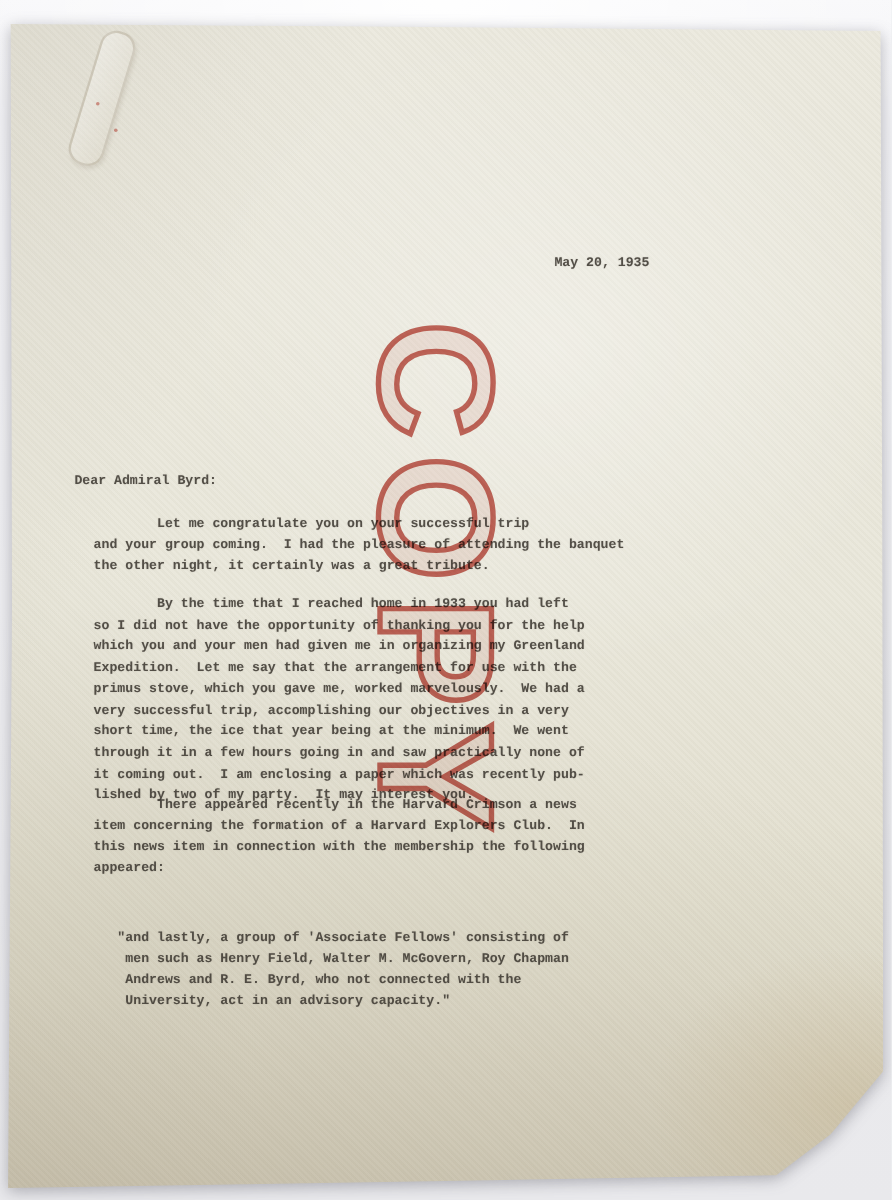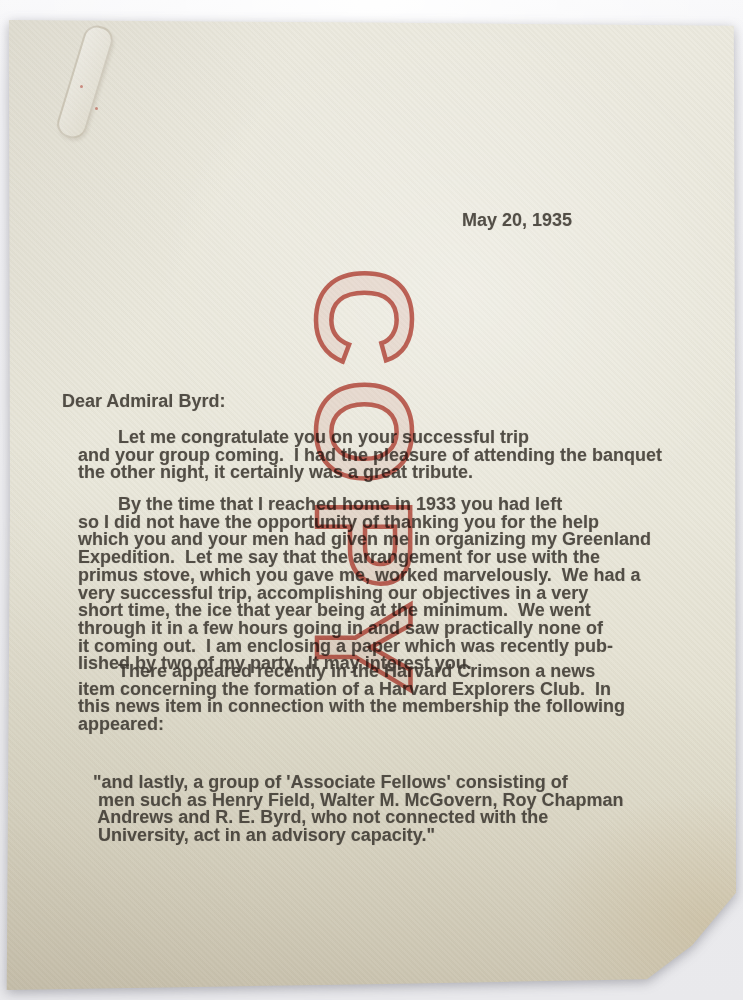--- a/index.html
+++ b/index.html
@@ -24,22 +24,22 @@
     background:
       radial-gradient(ellipse 30% 18% at 96% 93%, rgba(190,168,125,.28), rgba(190,168,125,0) 75%),
       radial-gradient(ellipse 60% 40% at 62% 28%, rgba(255,255,255,.30), rgba(255,255,255,0) 70%),
       linear-gradient(200deg, rgba(125,115,90,0) 55%, rgba(125,115,90,.14) 85%, rgba(118,106,82,.22) 100%),
       linear-gradient(118deg, rgba(110,100,80,.10) 0%, rgba(110,100,80,0) 25%),
       repeating-linear-gradient(45deg, rgba(255,255,255,.05) 0 2px, rgba(60,55,40,.02) 2px 4px),
       linear-gradient(180deg,#ebe9de 0%, #e9e7da 50%, #e1ddcc 82%, #d9d3c0 100%);
   }
   .typed{
     position:absolute;
-    font-family:Liberation Sans, sans-serif;
-    font-size:18px;line-height:17.7px;white-space:pre;
+    font-family:Liberation Mono, monospace;
+    font-size:11px;line-height:17.7px;white-space:pre;
     font-weight:bold;
     color:rgba(62,58,50,.85);
     text-shadow:0 0 1px rgba(62,58,50,.25);
   }
   .date{left:456px;top:194px;}
   .recipient{left:72px;top:308px;}
   .salutation{left:56px;top:375px;}
   .p1{left:72px;top:411px;}
   .p2{left:72px;top:478px;}
   .p3{left:72px;top:645px;}

